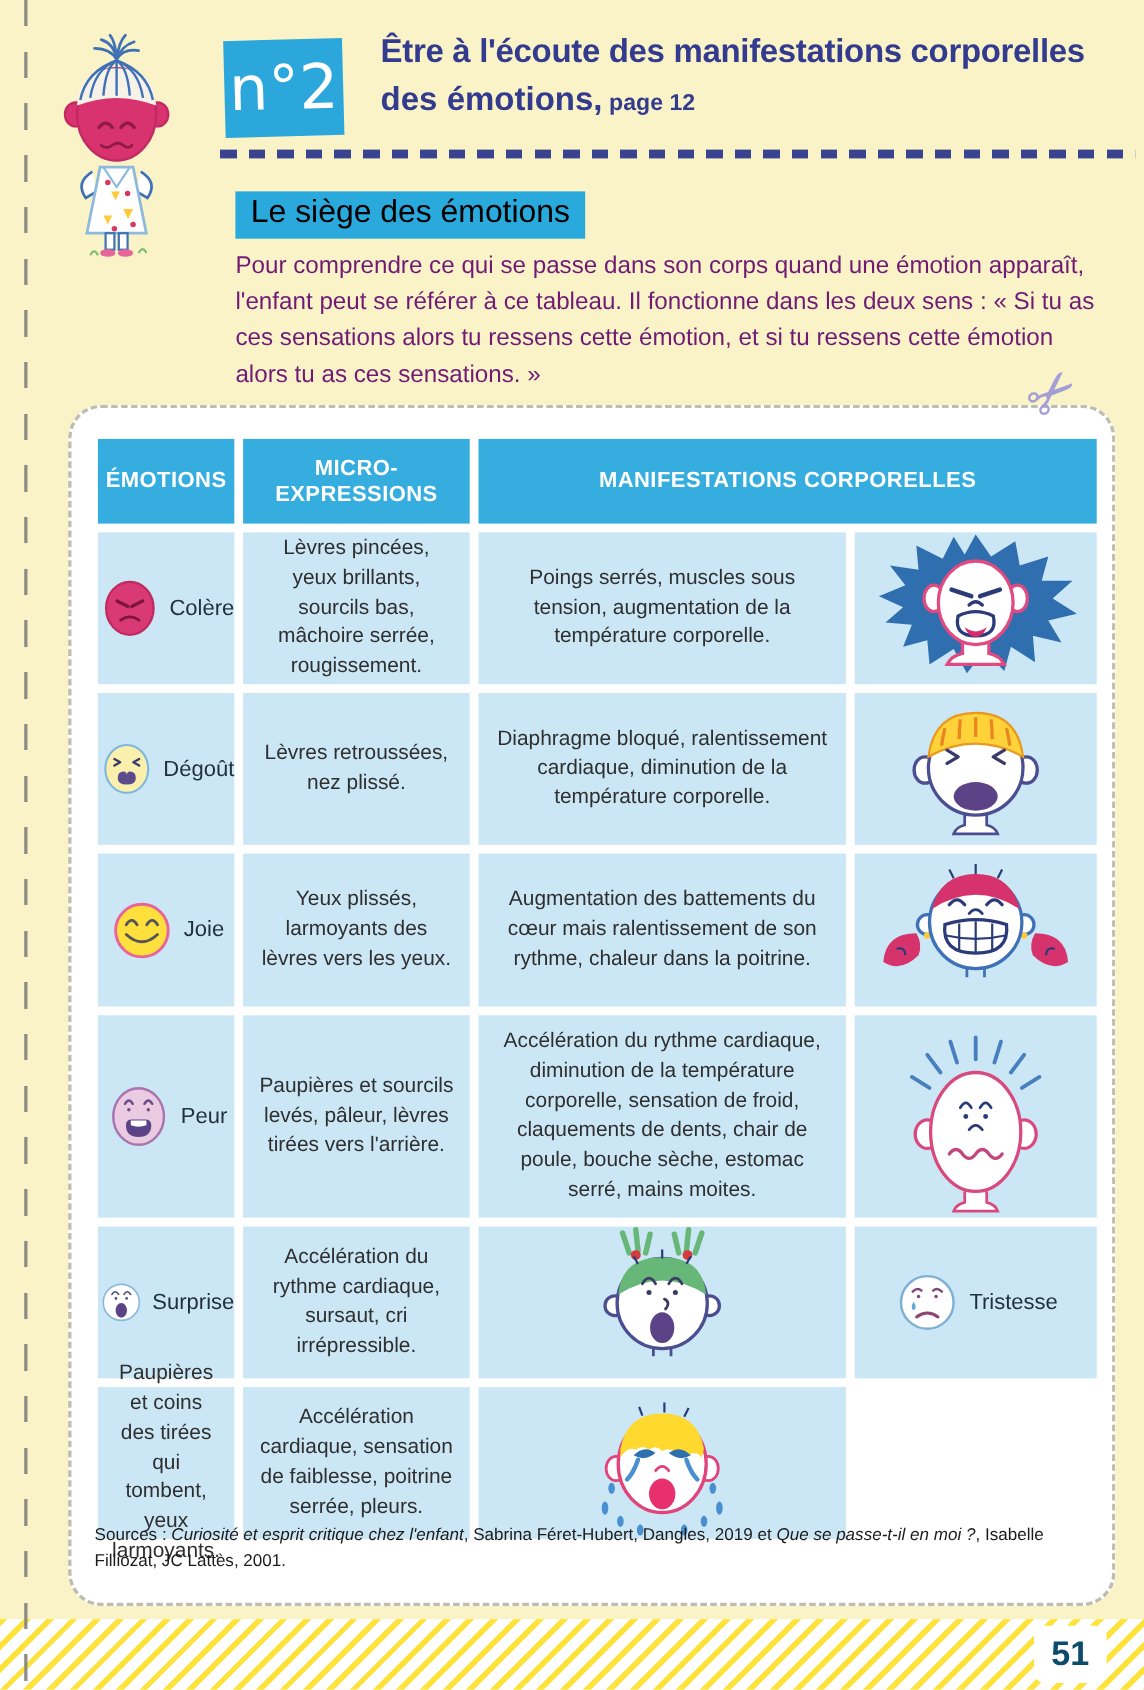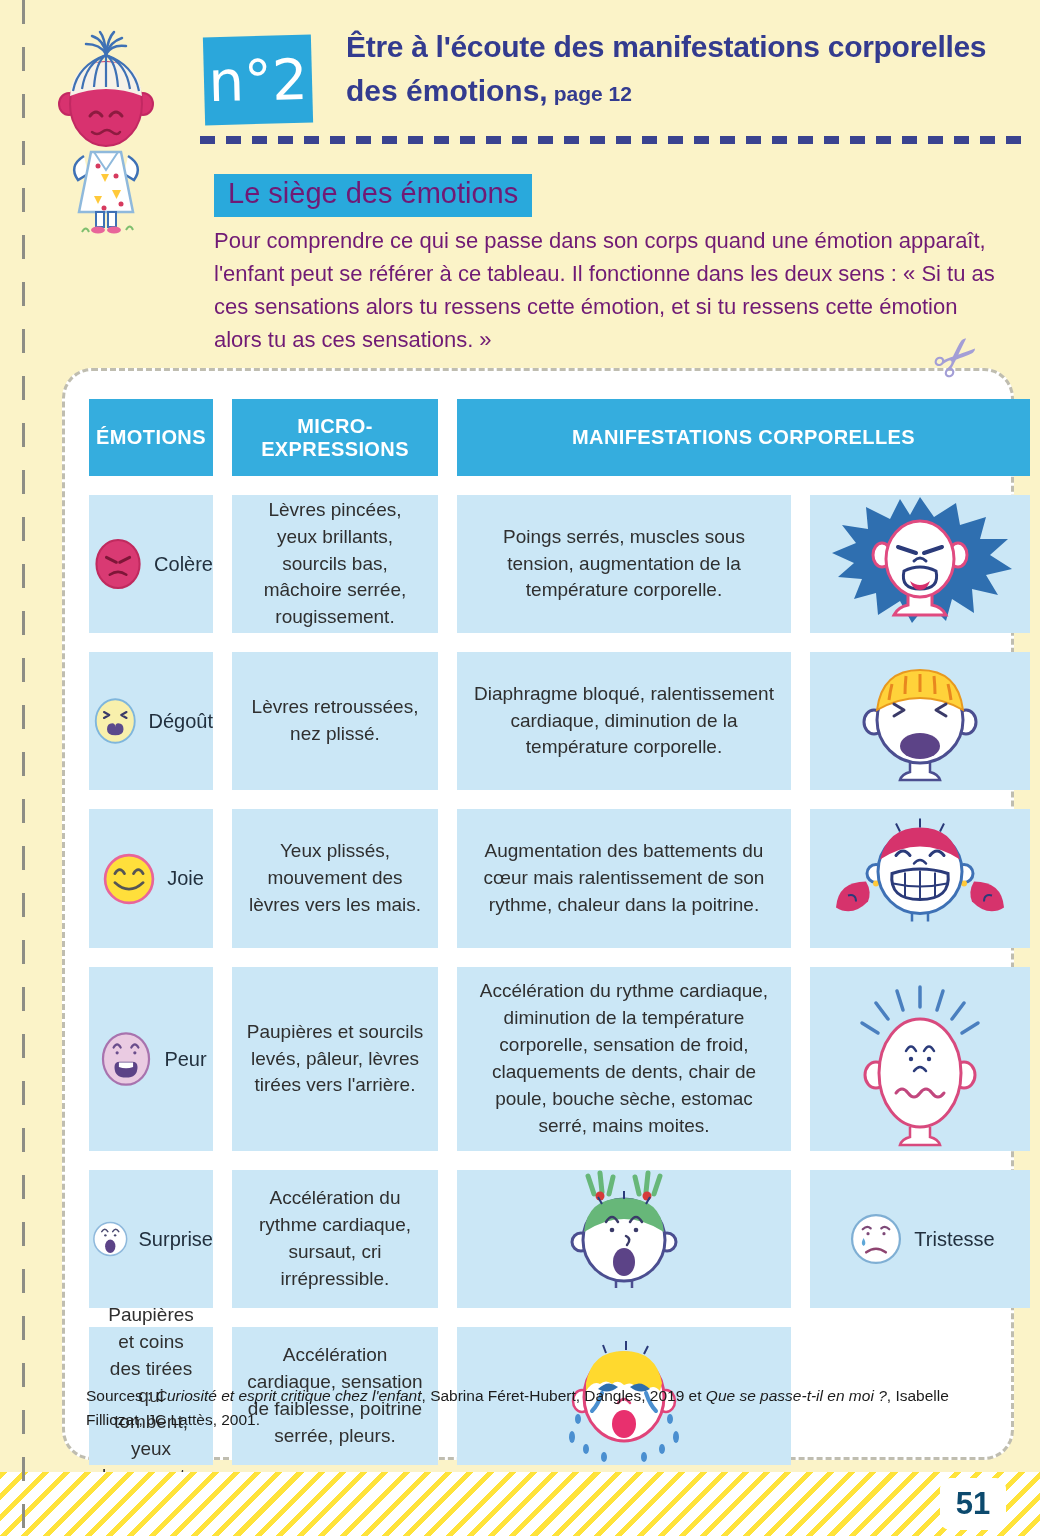--- a/index.html
+++ b/index.html
@@ -10,30 +10,30 @@
   .mascot{position:absolute;left:46px;top:24px;}
   .lesson-badge{position:absolute;left:204px;top:36px;width:108px;height:88px;background:#2BA7DB;
        transform:rotate(-1.5deg);display:flex;align-items:center;justify-content:center;}
   .lesson-badge span{color:#fff;font-size:56px;font-family:"DejaVu Sans",sans-serif;}
   .title{position:absolute;left:346px;top:30px;color:#333B8F;}
   .title .t1{font-size:30px;font-weight:700;letter-spacing:-0.3px;}
   .title .t2{font-size:30px;font-weight:700;margin-top:10px;}
   .title .pref{font-size:21px;margin-left:6px;}
   .sep{position:absolute;left:200px;top:136px;width:832px;height:8px;
        background:repeating-linear-gradient(90deg,#3A4390 0 15px,transparent 15px 26px);}
-  .chip{position:absolute;left:214px;top:174px;background:#29A9DC;color:#701a75;
+  .chip{position:absolute;left:214px;top:174px;background:#29A9DC;color:#000000;
        font-size:29px;padding:3px 14px 7px;}
   .intro{position:absolute;left:214px;top:224px;width:792px;margin:0;
        font-size:22px;line-height:1.5;font-weight:400;color:#701a75;}
   .scissors{position:absolute;left:934px;top:326px;font-size:54px;color:#A39ED6;
        transform:rotate(-42deg);font-family:"DejaVu Sans",sans-serif;z-index:3;}
   .cutout{position:absolute;left:62px;top:368px;width:952px;height:1092px;background:#fff;
        border:3px dashed #BFBDB0;border-radius:30px;box-sizing:border-box;padding:28px 0 0 24px;}
   .grid{display:grid;grid-template-columns:124px 206px 334px 220px;
-       grid-template-rows:77px 138px 138px 139px 184px 138px 138px;gap:19px;}
+       grid-template-rows:77px 138px 138px 139px 184px 138px 138px;gap:8px;}
   .th{background:#35ADDE;color:#fff;display:flex;align-items:center;justify-content:center;
        text-align:center;font-weight:700;font-size:20px;letter-spacing:0.4px;}
   .th.c2{padding:0 30px;}
   .th.span2{grid-column:3/5;}
   .td{background:#CBE7F6;display:flex;align-items:center;justify-content:center;text-align:center;}
   .td.text{font-size:19px;color:#2F2F2F;line-height:1.42;padding:22px 14px;box-sizing:border-box;}
   .td.emo{flex-direction:row;gap:7px;}
   .emo-label{font-size:20px;color:#22303E;}
   .td.illu{padding:0;overflow:hidden;}
   .td.illu svg{width:100%;height:100%;display:block;}
@@ -172,21 +172,21 @@
     </div>
 
     <div class="td emo">
       <svg width="62" height="66" viewBox="0 0 70 74">
         <circle cx="35" cy="37" r="27" fill="#FFDF3B" stroke="#E8659A" stroke-width="3"></circle>
         <path d="M19 31 Q24.5 22 30 31 M40 31 Q45.5 22 51 31" stroke="#555" stroke-width="3" fill="none" stroke-linecap="round"></path>
         <path d="M19 41 Q35 56 51 41" stroke="#555" stroke-width="3" fill="none" stroke-linecap="round"></path>
       </svg>
       <span class="emo-label">Joie</span>
     </div>
-    <div class="td text">Yeux plissés, mouvement des lèvres vers les mais.</div>
+    <div class="td text">Yeux plissés, larmoyants des lèvres vers les yeux.</div>
     <div class="td text">Augmentation des battements du cœur mais ralentissement de son rythme, chaleur dans la poitrine.</div>
     <div class="td illu">
       <svg viewBox="0 0 220 138" preserveAspectRatio="xMidYMid meet">
         <path d="M56,72 q-28,0 -30,26 q16,10 32,-6 q4,-10 -2,-20 z" fill="#D6336C"></path>
         <path d="M164,72 q28,0 30,26 q-16,10 -32,-6 q-4,-10 2,-20 z" fill="#D6336C"></path>
         <path d="M38,86 q8,-2 8,6 M182,86 q-8,-2 -8,6" stroke="#2B3B7A" stroke-width="2" fill="none"></path>
         <circle cx="66" cy="64" r="9" fill="#fff" stroke="#3E71B5" stroke-width="3"></circle>
         <circle cx="154" cy="64" r="9" fill="#fff" stroke="#3E71B5" stroke-width="3"></circle>
         <circle cx="66" cy="74" r="3" fill="#FFC93A"></circle>
           <circle cx="154" cy="74" r="3" fill="#FFC93A"></circle>

